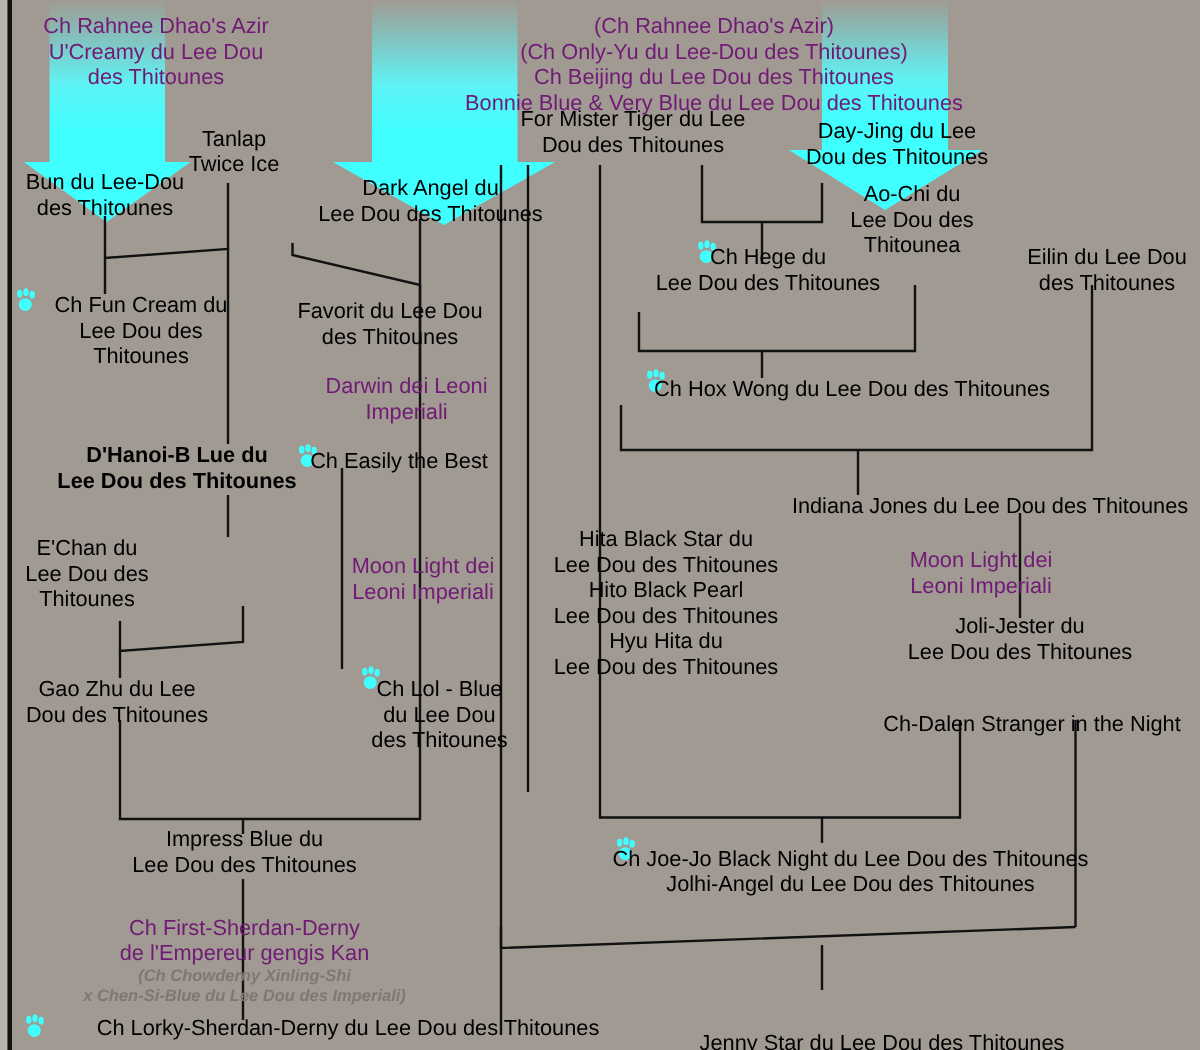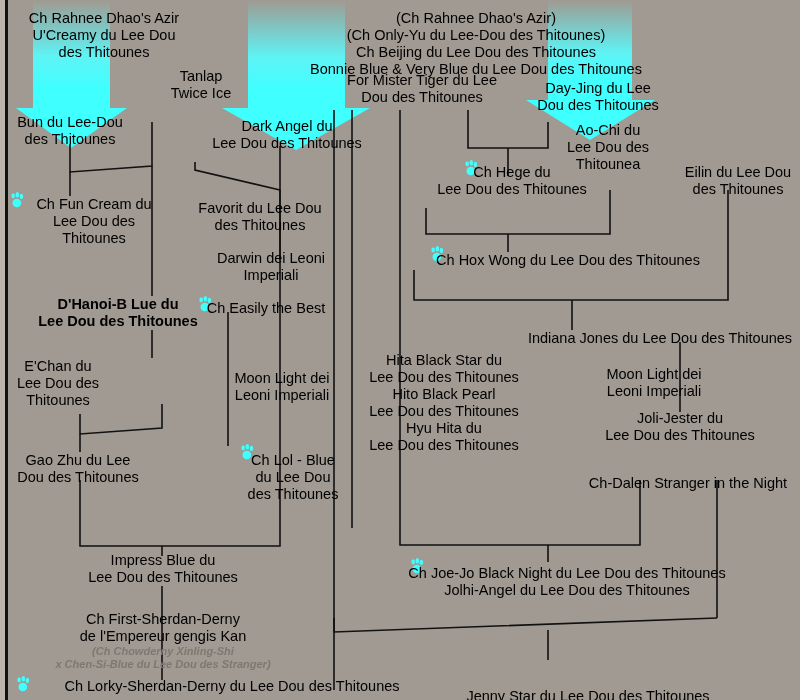--- a/index.html
+++ b/index.html
@@ -37,21 +37,21 @@
   .node {
     position: absolute;
     color: #000000;
     font-size: 14.5px;
     line-height: 17px;
     white-space: pre-line;
   }
   .node.center { text-align: center; }
   .node.left   { text-align: center; }
   .node.ghost {
-    color: #000000;
+    color: #701a75;
   }
   .node.ghost-small {
     color: #7E7871;
     font-size: 11px;
     line-height: 13px;
     font-style: italic;
     font-weight: bold;
   }
   .paw {
     position: absolute;
@@ -197,21 +197,21 @@
 
   <div class="node center ghost" style="left:6px;  top:10px;  width:196px;">Ch Rahnee Dhao's Azir
 U'Creamy du Lee Dou
 des Thitounes</div>
 
   <div class="node center ghost" style="left:256px; top:10px;  width:440px;">(Ch Rahnee Dhao's Azir)
 (Ch Only-Yu du Lee-Dou des Thitounes)
 Ch Beijing du Lee Dou des Thitounes
 Bonnie Blue &amp; Very Blue du Lee Dou des Thitounes</div>
 
-  <div class="node center" style="left:110px; top:68px;  width:92px;margin-left:45px;">Tanlap
+  <div class="node center" style="left:110px; top:85px;  width:92px;">Tanlap
 Twice Ice</div>
 
   <div class="node center" style="left:334px; top:72px;  width:176px;">For Mister Tiger du Lee
 Dou des Thitounes</div>
 
   <div class="node center" style="left:516px; top:80px;  width:164px;">Day-Jing du Lee
 Dou des Thitounes</div>
 
   <div class="node center" style="left:2px;   top:114px; width:136px;">Bun du Lee-Dou
 des Thitounes</div>
@@ -280,19 +280,19 @@
   <div class="node center" style="left:78px;  top:552px; width:170px;">Impress Blue du
 Lee Dou des Thitounes</div>
 
   <div class="node center" style="left:394px; top:565px; width:346px;">Ch Joe-Jo Black Night du Lee Dou des Thitounes
 Jolhi-Angel du Lee Dou des Thitounes</div>
 
   <div class="node center ghost" style="left:78px;  top:611px; width:170px;">Ch First-Sherdan-Derny
 de l'Empereur gengis Kan</div>
 
   <div class="node center ghost-small" style="left:42px;  top:645px; width:242px;">(Ch Chowderny Xinling-Shi
-x Chen-Si-Blue du Lee Dou des Stranger)</div>
+x Chen-Si-Blue du Lee Dou des Imperiali)</div>
 
   <div class="node left" style="left:32px;  top:678px; width:400px;">Ch Lorky-Sherdan-Derny du Lee Dou des Thitounes</div>
 
   <div class="node center" style="left:448px; top:688px; width:280px;">Jenny Star du Lee Dou des Thitounes</div>
 
 </div>
 
 </body></html>

